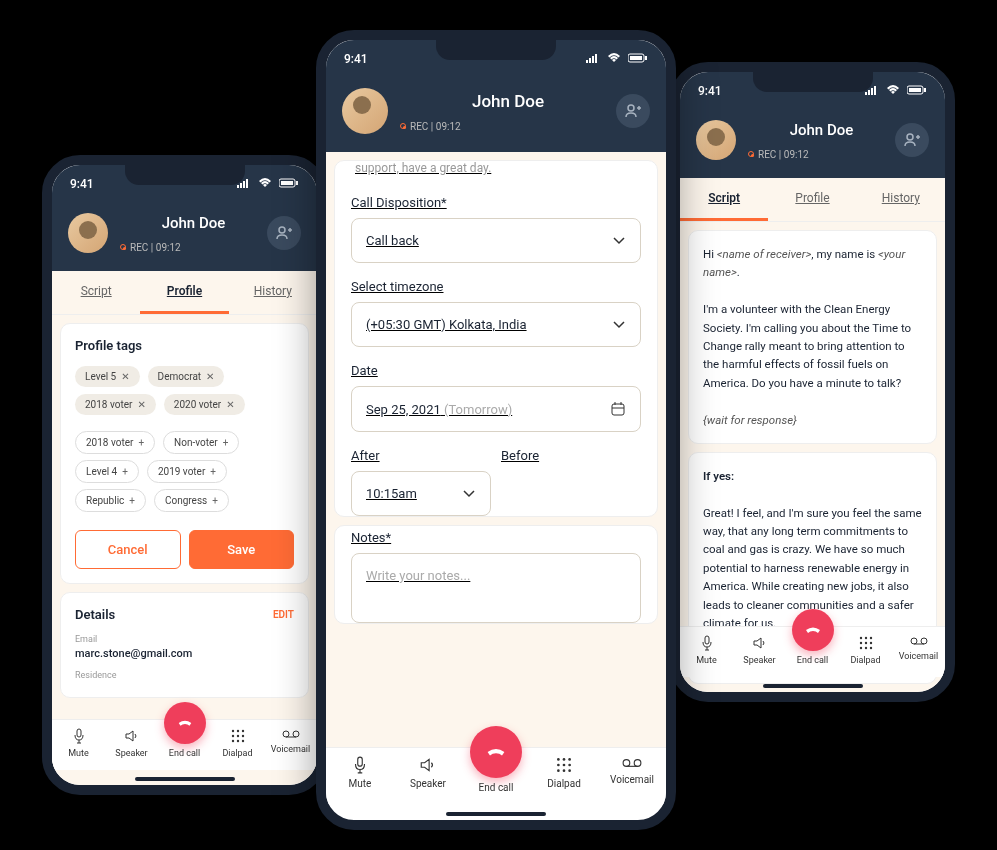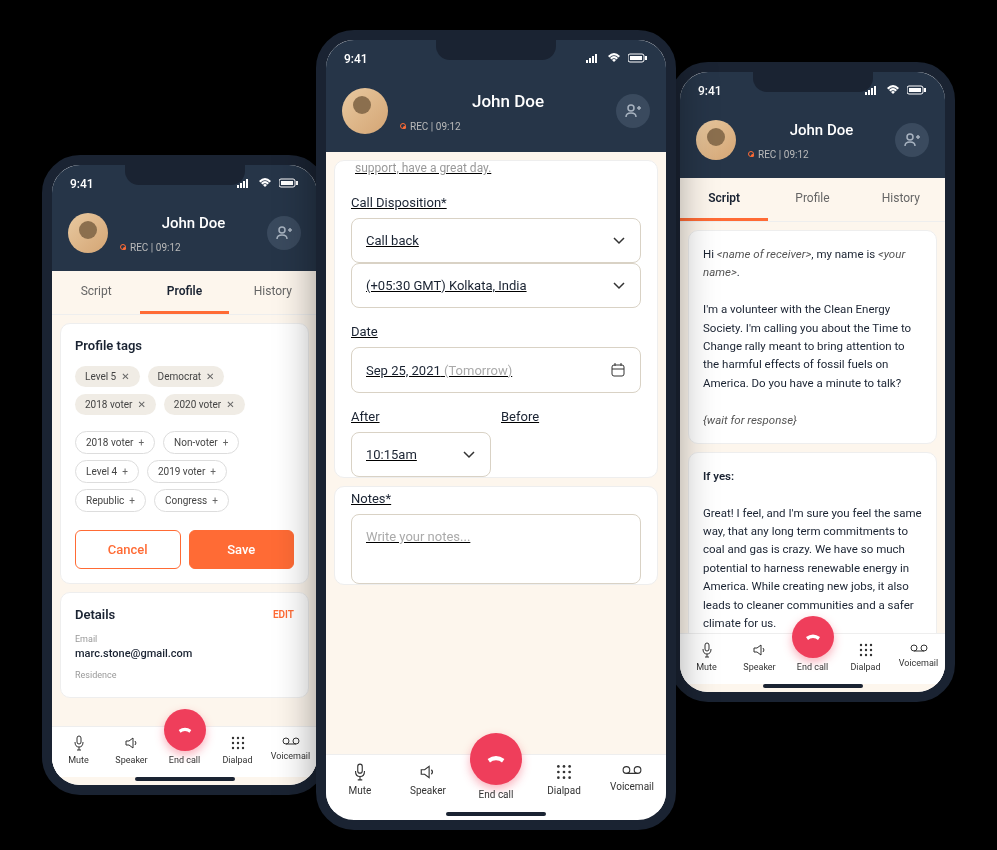--- a/index.html
+++ b/index.html
@@ -86,20 +86,21 @@
   background: #fdf6ed;
   border-bottom: 1px solid #eee;
 }
 .tab {
   flex: 1;
   text-align: center;
   padding: 13px 0;
   font-size: 12px;
   color: #666;
   cursor: pointer;
+  text-decoration: underline;
 }
 .tab.active {
   color: #1a2332;
   font-weight: 600;
   border-bottom: 3px solid #ff6b35;
 }
 
 .content { background: #fdf6ed; overflow-y: auto; }
 .phone.left .content { height: 480px; }
 .phone.center .content { height: 640px; background: #fdf6ed; text-decoration: underline; }
@@ -167,21 +168,21 @@
 .two-col { display: flex; gap: 10px; }
 .two-col > div { flex: 1; }
 .textarea { min-height: 70px; align-items: flex-start; }
 
 .script-text { font-size: 11.5px; color: #1a2332; line-height: 1.6; }
 .script-text em { font-style: italic; color: #555; }
 .script-text .placeholder-text { font-style: italic; }
 
 .bottombar {
   position: absolute;
-  bottom: 8px;
+  bottom: 15px;
   left: 0;
   right: 0;
   background: #fff;
   display: flex;
   justify-content: space-around;
   padding: 8px 0 12px;
   border-top: 1px solid #eee;
 }
 .bar-item {
   display: flex;
@@ -521,20 +522,21 @@
       <div class="cut-text">support, have a great day.</div>
 
       <div class="form-label">Call Disposition*</div>
       <div class="form-input">
         <span>Call back</span>
         <svg width="14" height="10" viewBox="0 0 14 10">
             <path d="M2 2 L7 7 L12 2" fill="none" stroke="#333" stroke-width="1.5"></path>
           </svg>
       </div>
 
+      <div class="form-label">Select timezone</div>
       <div class="form-input">
         <span>(+05:30 GMT) Kolkata, India</span>
         <svg width="14" height="10" viewBox="0 0 14 10">
             <path d="M2 2 L7 7 L12 2" fill="none" stroke="#333" stroke-width="1.5"></path>
           </svg>
       </div>
 
       <div class="form-label">Date</div>
       <div class="form-input">
         <span><span>Sep 25, 2021</span> <span class="hint">(Tomorrow)</span></span>

